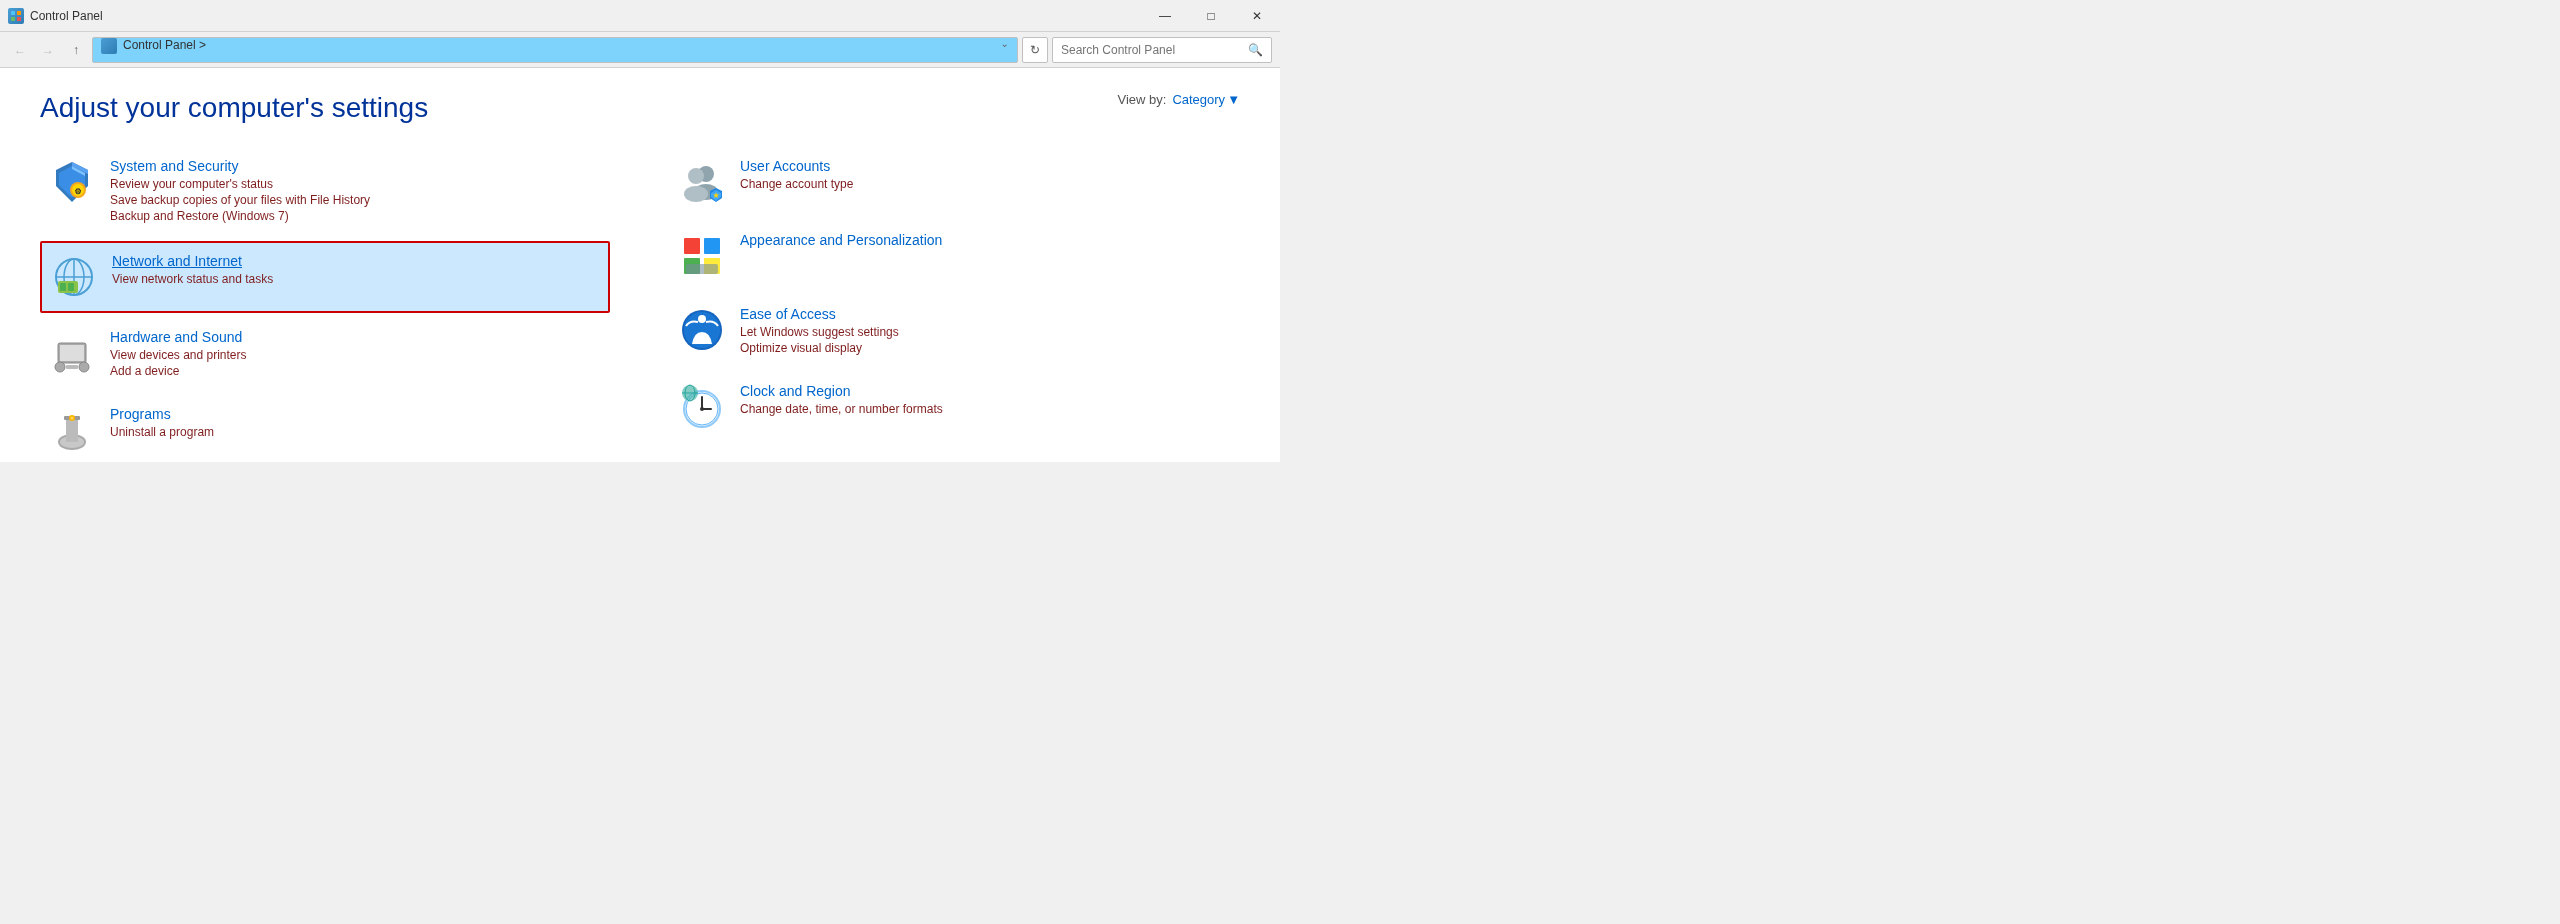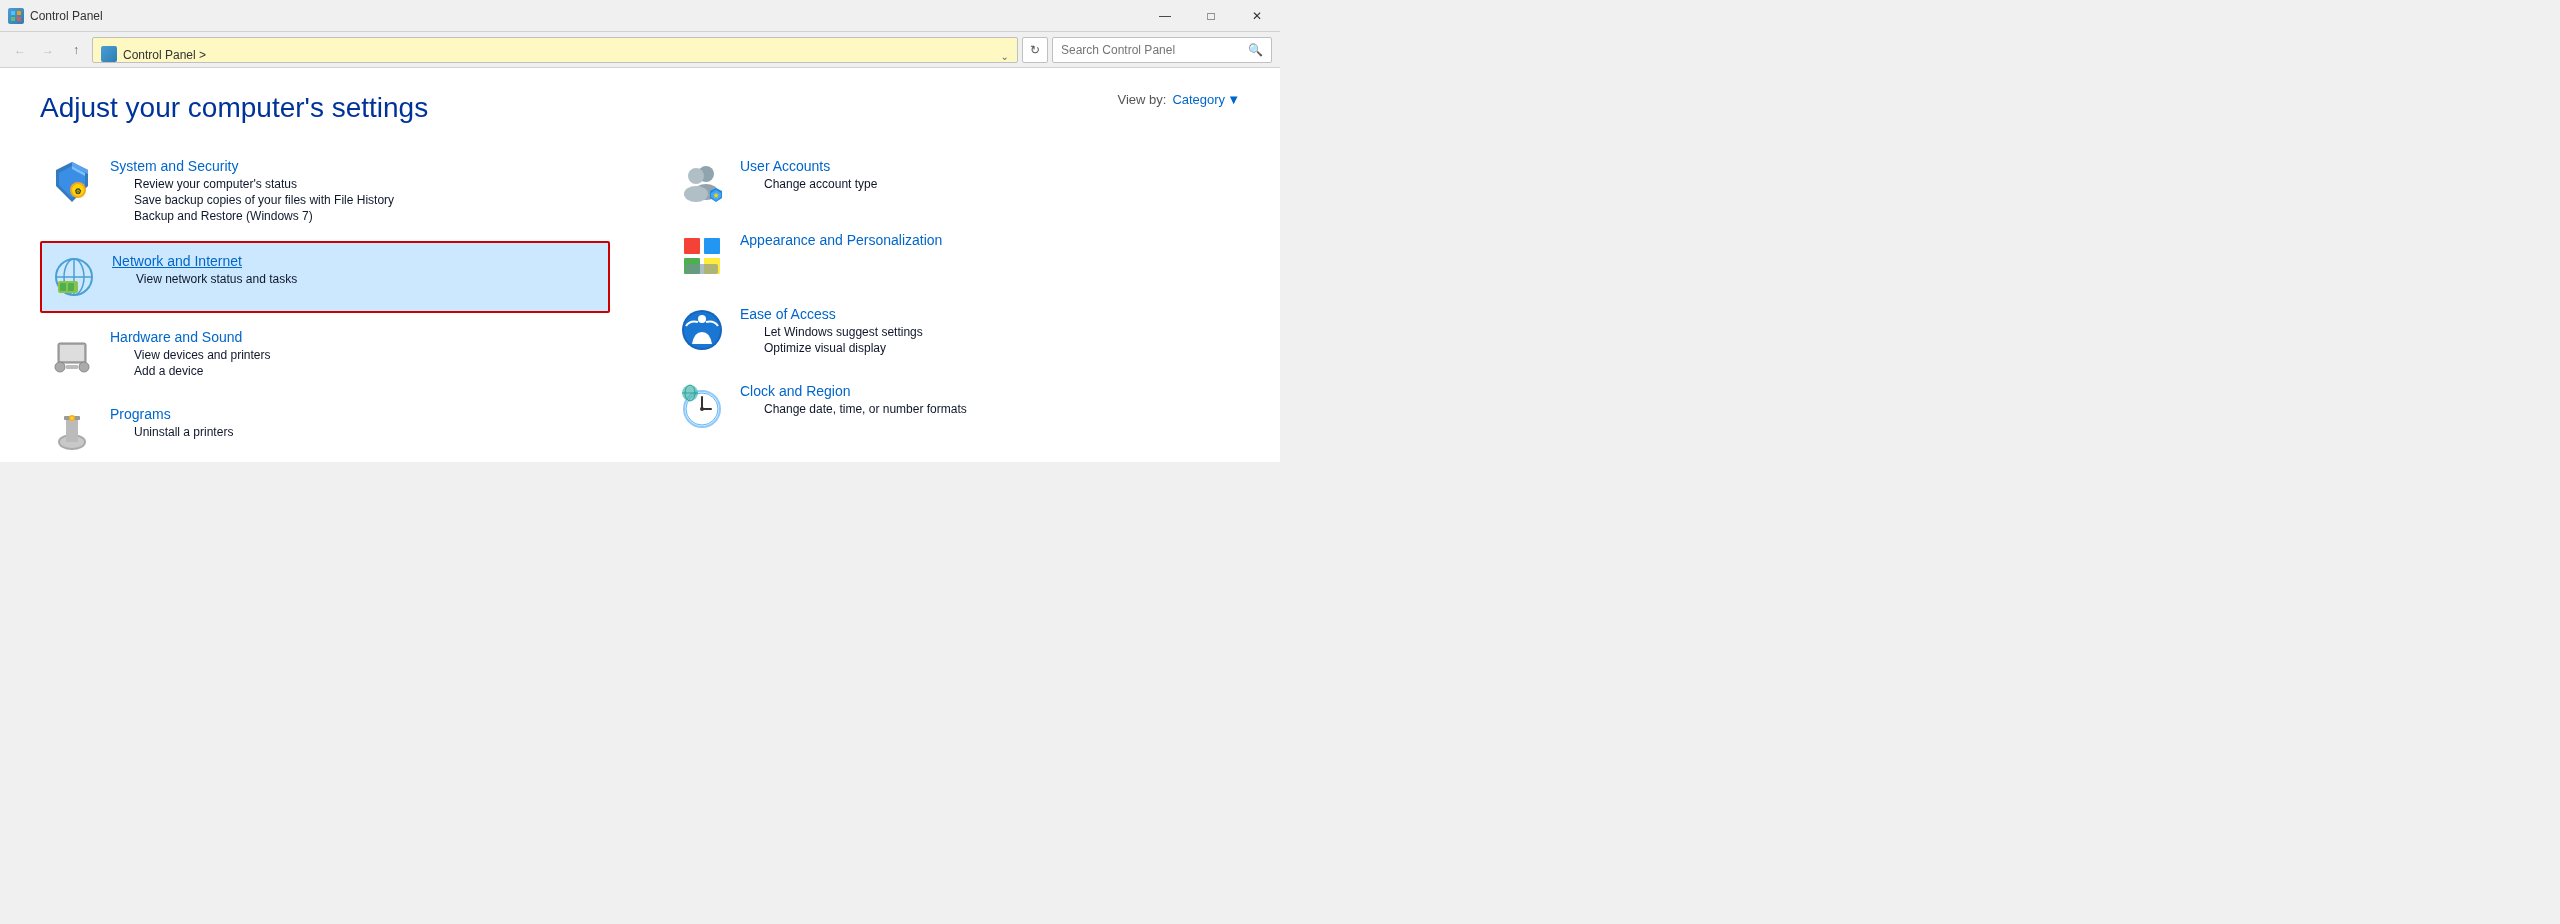--- a/index.html
+++ b/index.html
@@ -77,25 +77,25 @@
       background: transparent;
       color: #666;
       font-size: 12px;
       cursor: pointer;
       border-radius: 2px;
     }
     .nav-btn.disabled { color: #bbb; cursor: default; }
     .address-box {
       flex: 1;
       height: 26px;
-      background: #fef9c3;
+      background: #7dd3fc;
       border: 1px solid #c0c0c0;
       border-radius: 2px;
       display: flex;
-      align-items: flex-end;
+      align-items: flex-start;
       padding: 0 8px;
       gap: 6px;
     }
     .address-icon {
       width: 16px;
       height: 16px;
       background: linear-gradient(135deg, #4a9ed4, #2e7db5);
       border-radius: 2px;
       flex-shrink: 0;
     }
@@ -210,26 +210,25 @@
       color: #0066cc;
       font-size: 14px;
       font-weight: 400;
       margin-bottom: 3px;
       cursor: pointer;
     }
     .category-title.hovered {
       text-decoration: underline;
     }
     .category-link {
-      color: #0f172a;
+      color: #7f1d1d;
       font-size: 12px;
       display: block;
       margin-bottom: 2px;
       cursor: pointer;
-      margin-left: 24px;
     }
   </style>
 </head>
 <body>
 
 <div class="titlebar">
   <div class="titlebar-left">
     <div class="titlebar-icon">
       <svg width="12" height="12" viewBox="0 0 12 12">
         <rect x="1" y="1" width="4" height="4" fill="#4fc3f7"></rect>
@@ -342,21 +341,21 @@
             <ellipse cx="24" cy="36" rx="14" ry="8" fill="#aaa"></ellipse>
             <ellipse cx="24" cy="36" rx="12" ry="6" fill="#c8c8c8"></ellipse>
             <rect x="18" y="10" width="12" height="26" fill="#bbb"></rect>
             <rect x="16" y="10" width="16" height="4" rx="1" fill="#999"></rect>
             <circle cx="24" cy="12" r="3" fill="#ffb300"></circle>
             <circle cx="24" cy="12" r="1.5" fill="#ffd54f"></circle>
           </svg>
         </div>
         <div class="category-text">
           <div class="category-title">Programs</div>
-          <a class="category-link">Uninstall a printers</a>
+          <a class="category-link">Uninstall a program</a>
         </div>
       </div>
 
     </div>
 
     <div>
 
       <div class="category-item">
         <div class="category-icon">
           <svg width="48" height="48" viewBox="0 0 48 48">

